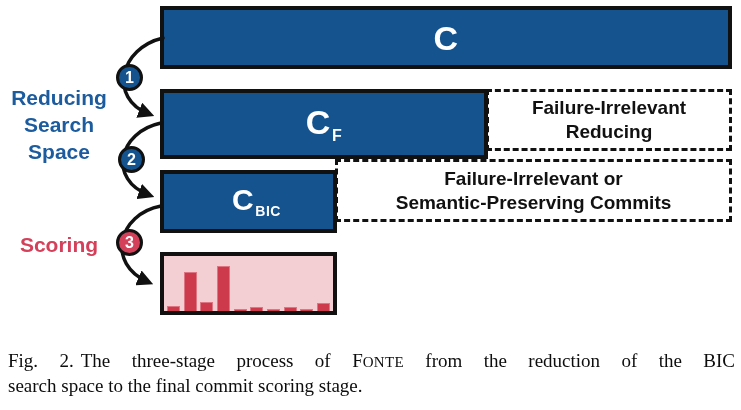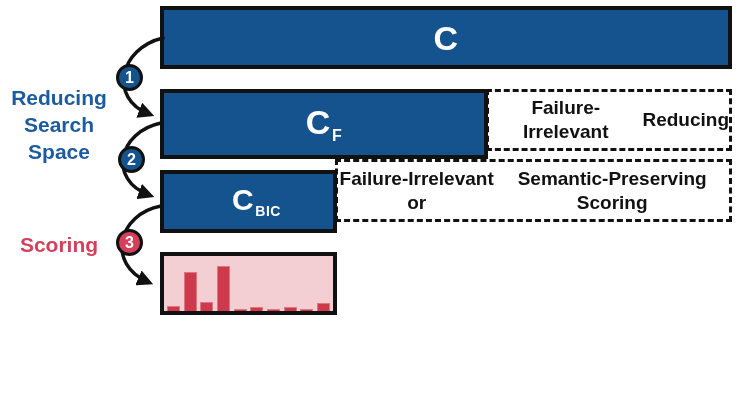--- a/index.html
+++ b/index.html
@@ -6,21 +6,21 @@
   #page{position:relative;width:741px;height:410px;background:#fff;overflow:hidden;
         font-family:"Liberation Sans",sans-serif;}
   
   .bar{position:absolute;background:var(--blue);border:4px solid var(--border);
        box-sizing:border-box;display:flex;align-items:center;justify-content:center;
        z-index:3;}
   .bar .lbl{color:#fff;font-weight:bold;font-size:34px;line-height:1;letter-spacing:.5px;}
   .bar .sub{color:#fff;font-weight:bold;font-size:16px;vertical-align:-7px;margin-left:1px;}
   
   .dashed{position:absolute;border:3px dashed var(--border);box-sizing:border-box;
-          display:flex;flex-direction:row;align-items:center;justify-content:center;
+          display:flex;flex-direction:column;align-items:center;justify-content:center;
           z-index:1;background:#fff;}
   .dashed .dline{font-weight:bold;font-size:19px;line-height:24px;color:#111;text-align:center;}
   
   .stage{position:absolute;left:0;width:118px;text-align:center;font-weight:bold;z-index:2;}
   .stage.blue{color:var(--blue_text);font-size:21px;line-height:27px;}
   .stage.red{color:var(--red);font-size:21px;line-height:27px;}
   
   .step{position:absolute;width:27px;height:27px;border-radius:50%;
         border:3px solid var(--border);box-sizing:border-box;color:#fff;font-weight:bold;
         font-size:16px;display:flex;align-items:center;justify-content:center;z-index:6;}
@@ -47,21 +47,21 @@
 <body>
 
 <div id="page">
 
   <div class="dashed" style="left:486px;top:89px;width:246px;height:62px;">
     <div class="dline">Failure-Irrelevant</div>
     <div class="dline">Reducing</div>
   </div>
   <div class="dashed" style="left:335px;top:159px;width:397px;height:63px;">
     <div class="dline">Failure-Irrelevant or</div>
-    <div class="dline">Semantic-Preserving Scoring</div>
+    <div class="dline">Semantic-Preserving Commits</div>
   </div>
 
   <div class="bar" style="left:160px;top:6px;width:572px;height:63px;">
     <span class="lbl">C</span>
   </div>
   <div class="bar" style="left:160px;top:89px;width:328px;height:70px;">
     <span class="lbl"><span>C</span><span class="sub">F</span></span>
   </div>
   <div class="bar" style="left:160px;top:170px;width:177px;height:63px;padding-left:16px;">
     <span class="lbl" style="font-size:30px;"><span>C</span><span class="sub" style="font-size:14px;vertical-align:-6px;">BIC</span></span>
@@ -105,14 +105,18 @@
   <div class="step blue" style="left:116px;top:64px;">
     <span>1</span>
   </div>
   <div class="step blue" style="left:118px;top:146px;">
     <span>2</span>
   </div>
   <div class="step red" style="left:116px;top:229px;">
     <span>3</span>
   </div>
 
+  <div id="caption">
+    <div class="l1"><span class="figno">Fig. 2.</span><span>The three-stage process of </span><span>F</span><span class="sc">ONTE</span> <span>from the reduction of the BIC</span></div>
+    <div class="l2">search space to the final commit scoring stage.</div>
+  </div>
 
 </div>
 
 </body></html>

